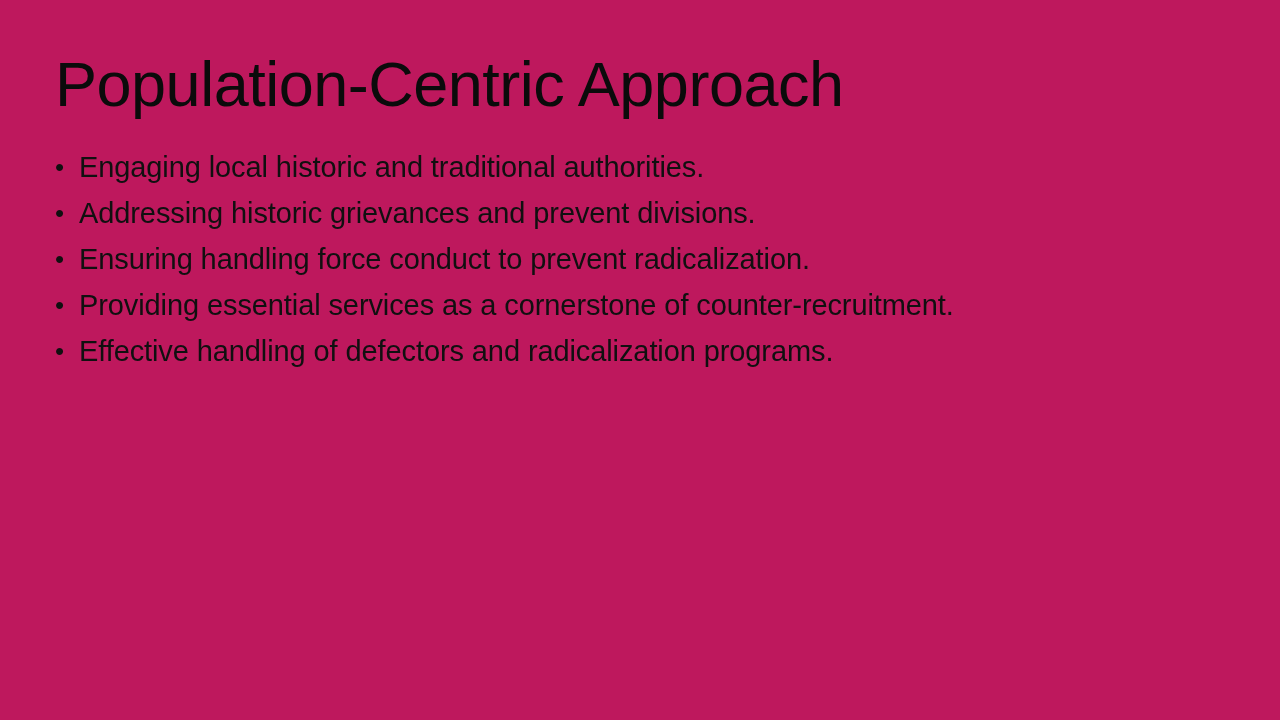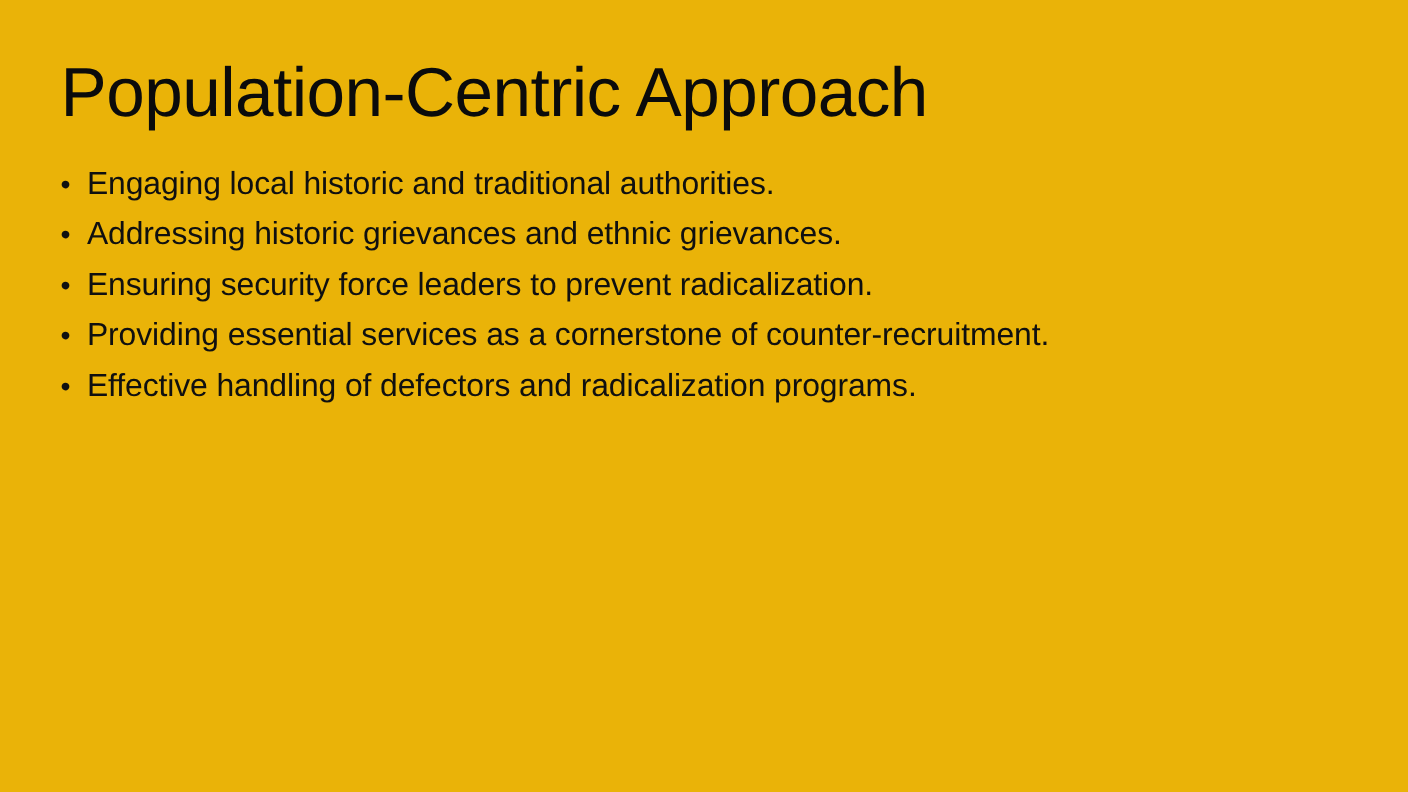--- a/index.html
+++ b/index.html
@@ -13,21 +13,21 @@
     background: #ffffff;
     font-family: "Liberation Sans", sans-serif;
     overflow: hidden;
   }
 
   .slide {
     position: relative;
     box-sizing: border-box;
     width: 1280px;
     height: 720px;
-    background: #eab308;
+    background: #be185d;
     padding: 0;
   }
 
   .slide-title {
     position: absolute;
     left: 55px;
     top: 48px;
     margin: 0;
     font-family: "Liberation Sans", sans-serif;
     font-size: 63px;
@@ -85,26 +85,26 @@
 
   <ul class="bullet-list">
 
     <li class="bullet-item">
       <span class="bullet-marker">•</span>
       <span class="bullet-text">Engaging local historic and traditional authorities.</span>
     </li>
 
     <li class="bullet-item">
       <span class="bullet-marker">•</span>
-      <span class="bullet-text">Addressing historic grievances and ethnic grievances.</span>
+      <span class="bullet-text">Addressing historic grievances and prevent divisions.</span>
     </li>
 
     <li class="bullet-item">
       <span class="bullet-marker">•</span>
-      <span class="bullet-text">Ensuring security force leaders to prevent radicalization.</span>
+      <span class="bullet-text">Ensuring handling force conduct to prevent radicalization.</span>
     </li>
 
     <li class="bullet-item">
       <span class="bullet-marker">•</span>
       <span class="bullet-text">Providing essential services as a cornerstone of counter-recruitment.</span>
     </li>
 
     <li class="bullet-item">
       <span class="bullet-marker">•</span>
       <span class="bullet-text">Effective handling of defectors and radicalization programs.</span>

